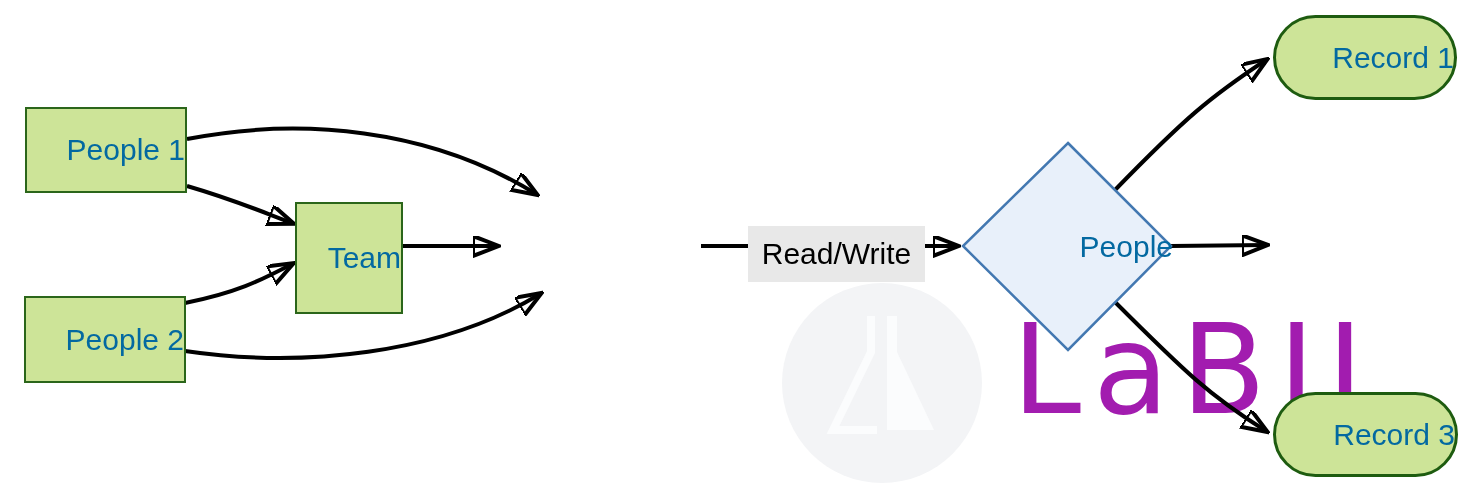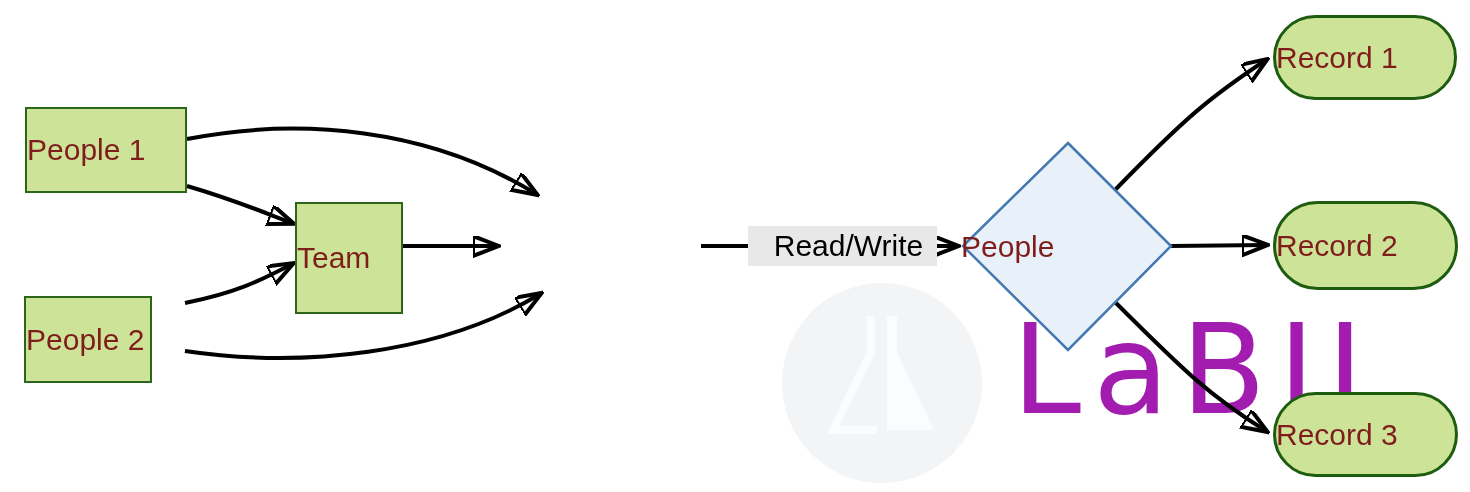--- a/index.html
+++ b/index.html
@@ -17,22 +17,22 @@
     font-family:"DejaVu Sans", sans-serif;
     font-weight:normal;font-size:124px;line-height:1;
     letter-spacing:12px;color:#a21caf;white-space:nowrap;
   }
   
   .edges{position:absolute;left:0;top:0;z-index:1;}
   .edges path{fill:none;stroke:#000000;stroke-width:4px;}
   
   .node{
     position:absolute;z-index:2;
-    display:flex;align-items:center;justify-content:flex-start;
-    font-size:30px;color:#7f1d1d;text-align:center;
+    display:flex;align-items:center;justify-content:flex-end;
+    font-size:30px;color:#0369a1;text-align:center;
   }
   .rect-node{
     background:#cde498;
     border:2.5px solid #2b661a;
     box-sizing:border-box;
   }
   .stadium-node{
     background:#cde498;
     border:3px solid #1e5c10;
     border-radius:46px;
@@ -74,43 +74,40 @@
     <path d="M701,246 L957,246" marker-end="url(#arrow)"></path>
     <path d="M1115,190 C1185,118 1210,97 1266,60" marker-end="url(#arrow)"></path>
     <path d="M1171,246 L1266,245" marker-end="url(#arrow)"></path>
     <path d="M1115,302 C1185,372 1210,396 1266,431" marker-end="url(#arrow)"></path>
   </svg>
 
   <div class="node rect-node" style="left:25px;top:107px;width:162px;height:86px;">
     <span>People 1</span>
   </div>
 
-  <div class="node rect-node" style="left:24px;top:296px;width:128px;height:87px;">
+  <div class="node rect-node" style="left:24px;top:296px;width:162px;height:87px;">
     <span>People 2</span>
   </div>
 
   <div class="node rect-node" style="left:295px;top:202px;width:108px;height:112px;">
     <span>Team</span>
   </div>
 
 
   <div class="node shape-node" style="left:961px;top:141px;width:212px;height:211px;">
     <svg width="212" height="211" viewBox="0 0 212 211">
       <polygon points="107,2 210,105 107,209 2,105" fill="#e8f0fa" stroke="#4378b1" stroke-width="2.5"></polygon>
     </svg>
     <span>People</span>
   </div>
 
   <div class="node stadium-node" style="left:1273px;top:15px;width:184px;height:85px;">
     <span>Record 1</span>
   </div>
 
-  <div class="node stadium-node" style="left:1273px;top:201px;width:185px;height:89px;">
-    <span>Record 2</span>
-  </div>
 
   <div class="node stadium-node" style="left:1273px;top:392px;width:185px;height:85px;">
     <span>Record 3</span>
   </div>
 
-  <div class="edge-label" style="left:748px;top:226px;width:177px;height:40px;padding-left:12px;">Read/Write</div>
+  <div class="edge-label" style="left:748px;top:226px;width:177px;height:56px;">Read/Write</div>
 
 </div>
 
 </body></html>

